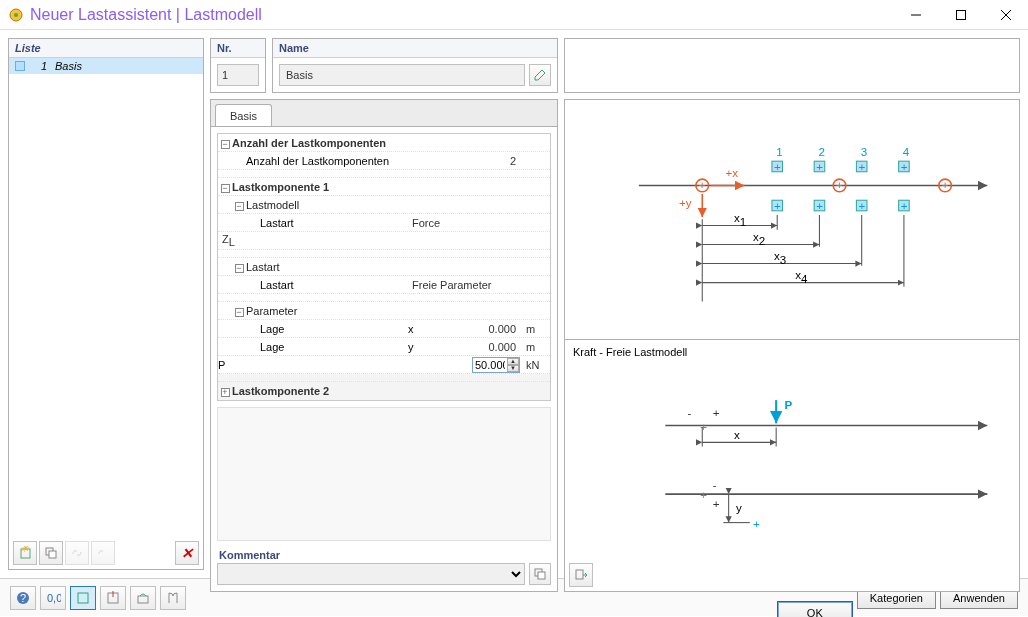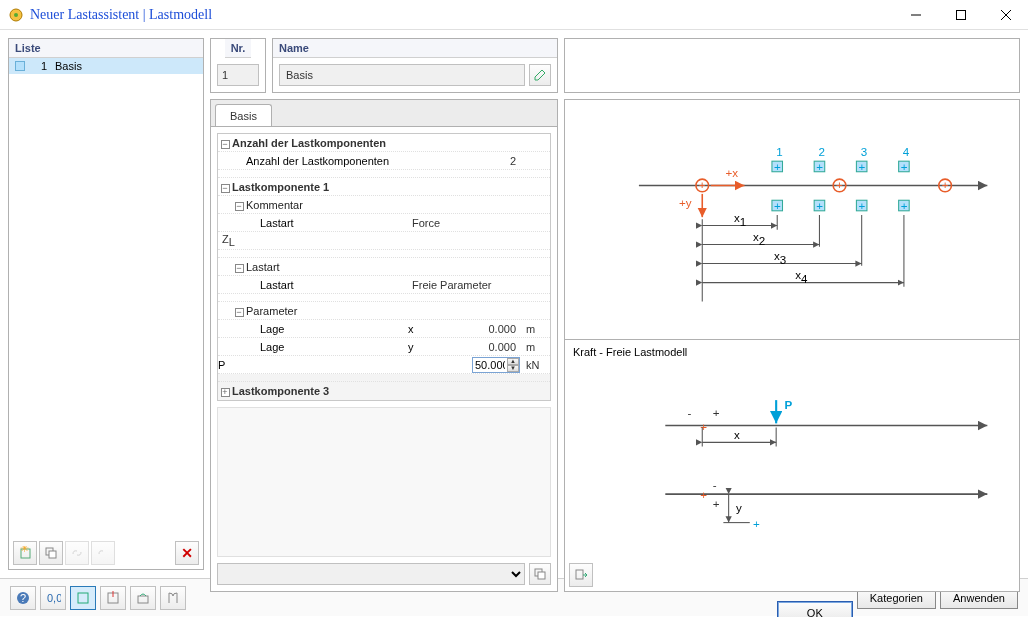--- a/index.html
+++ b/index.html
@@ -1,46 +1,46 @@
 <!DOCTYPE html>
 <html><head>
 <meta charset="utf-8">
 <style>
   * { box-sizing: border-box; font-family: "Segoe UI", Tahoma, Arial, sans-serif; font-size: 11px; }
   html, body { margin: 0; padding: 0; width: 1028px; height: 617px; background: #fff; overflow: hidden; }
   
   
   .titlebar { height: 30px; display: flex; align-items: center; padding: 0 0 0 8px; background: #fff; border-bottom: 1px solid #e0e0e0; }
   .titlebar .icon { width: 16px; height: 16px; margin-right: 6px; display: flex; align-items: center; justify-content: center; }
-  .titlebar .title { flex: 1; font-size: 14px; color: #1d4ed8; font-family: Liberation Serif, serif; }
+  .titlebar .title { flex: 1; font-size: 16px; color: #8b5cf6; }
   .titlebar .win-btn { width: 45px; height: 30px; display: flex; align-items: center; justify-content: center; color: #000; cursor: pointer; }
   
   
   .content { display: flex; padding: 8px; gap: 6px; height: 548px; }
   
   
   .panel { border: 1px solid #b0b0b0; background: #fff; display: flex; flex-direction: column; }
   .panel-header { background: #f5f6fa; padding: 3px 6px; border-bottom: 1px solid #d0d0d0; color: #3a4a7a; font-weight: 600; }
-  .left-panel { width: 196px; position: relative; }
+  .left-panel { width: 196px; position: relative; font-style: italic; }
   .list-body { flex: 1; overflow: auto; }
   .list-row { display: flex; align-items: center; padding: 2px 6px; cursor: pointer; }
   .list-row.selected { background: #cde8fa; }
   .list-row .num { width: 18px; text-align: right; margin-right: 8px; }
   .list-row .sq { width: 10px; height: 10px; background: #b4e0fb; border: 1px solid #6ab0d8; margin-right: 4px; }
   .list-toolbar { position: absolute; bottom: 4px; left: 4px; right: 4px; display: flex; gap: 2px; align-items: center; }
   .list-toolbar .spacer { flex: 1; }
   .tool-btn { width: 24px; height: 24px; border: 1px solid #c0c0c0; background: linear-gradient(#fdfdfd,#ececec); display: flex; align-items: center; justify-content: center; cursor: pointer; color: #555; }
   .tool-btn.disabled { opacity: 0.5; cursor: default; }
   .tool-btn.red { color: #d00000; font-weight: bold; font-size: 14px; }
   
   
   .right-container { flex: 1; display: flex; flex-direction: column; gap: 6px; }
   .top-row { display: flex; gap: 6px; height: 58px; }
   
-  .nr-panel { width: 56px; align-items: center; }
+  .nr-panel { width: 56px; }
   .nr-panel .body { padding: 6px; }
   .nr-panel input { width: 100%; height: 22px; background: #f0f0f0; border: 1px solid #c0c0c0; padding: 2px 4px; color: #333; }
   
   .name-panel { width: 286px; }
   .name-panel .body { padding: 6px; display: flex; gap: 4px; align-items: center; }
   .name-panel input { flex: 1; height: 22px; background: #f0f0f0; border: 1px solid #c0c0c0; padding: 2px 6px; color: #333; }
   .edit-btn { width: 22px; height: 22px; border: 1px solid #c0c0c0; background: linear-gradient(#fdfdfd,#ececec); display: flex; align-items: center; justify-content: center; cursor: pointer; }
   
   .blank-top { flex: 1; border: 1px solid #b0b0b0; background: #fff; }
   
@@ -221,21 +221,21 @@
                   <span class="toggle"><span class="toggle-box">−</span></span>
                   <span class="label-txt">Lastkomponente 1</span>
                 </div>
               <div class="val-col"></div>
                 <div class="unit-col"></div>
             </div>
             <div class="prop-row subgroup-row">
               <div class="tree-cell">
                   <span class="indent" style="width:14px"></span>
                   <span class="toggle"><span class="toggle-box">−</span></span>
-                  <span class="label-txt">Kommentar</span>
+                  <span class="label-txt">Lastmodell</span>
                 </div>
               <div class="val-col"></div>
                 <div class="unit-col"></div>
             </div>
             <div class="prop-row">
               <div class="tree-cell">
                   <span class="indent" style="width:42px"></span>
                   <span class="label-txt">Lastart</span>
                 </div>
               <div class="val-col left">Force</div>
@@ -316,30 +316,31 @@
             </div>
             <div class="prop-row" style="height:8px;background:#f4f4f4">
                 <div class="tree-cell"></div>
                 <div class="val-col"></div>
                 <div class="unit-col"></div>
               </div>
 
             <div class="prop-row group-row" style="background:#f4f4f4">
               <div class="tree-cell">
                   <span class="toggle"><span class="toggle-box">+</span></span>
-                  <span class="label-txt">Lastkomponente 3</span>
+                  <span class="label-txt">Lastkomponente 2</span>
                 </div>
               <div class="val-col"></div>
                 <div class="unit-col"></div>
             </div>
           </div>
 
           <div class="filler"></div>
 
           <div class="comment-box">
+            <div class="section-header">Kommentar</div>
             <div class="comment-row">
               <select></select>
               <div class="edit-btn">
                   <svg width="12" height="12">
                     <rect x="1" y="1" width="7" height="7" fill="none" stroke="#888"></rect>
                     <rect x="4" y="4" width="7" height="7" fill="#fff" stroke="#888"></rect>
                   </svg>
                 </div>
             </div>
           </div>

